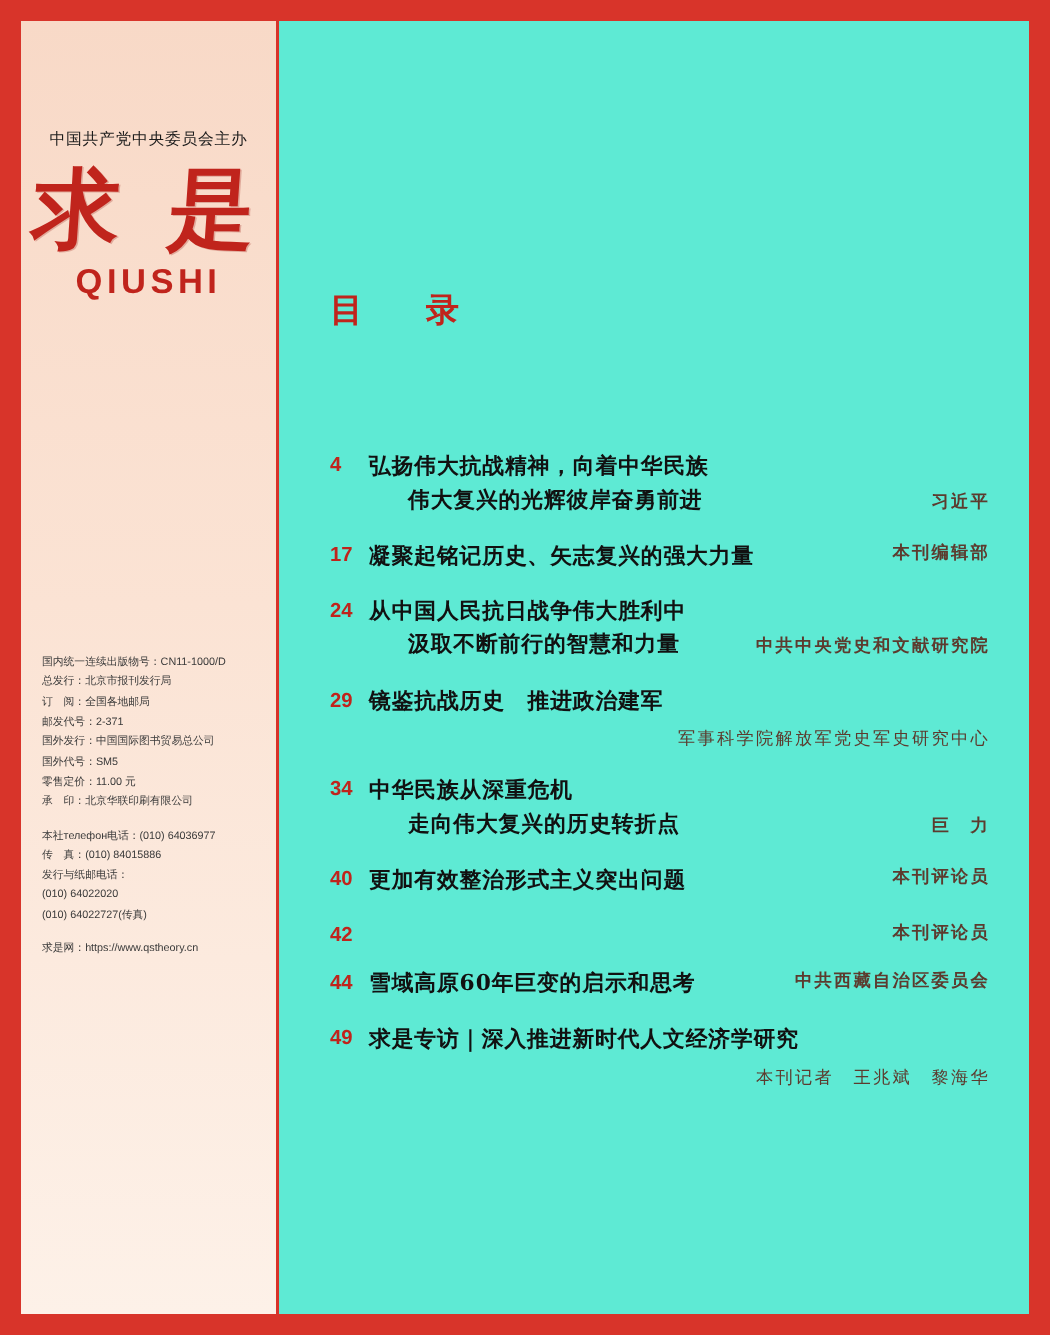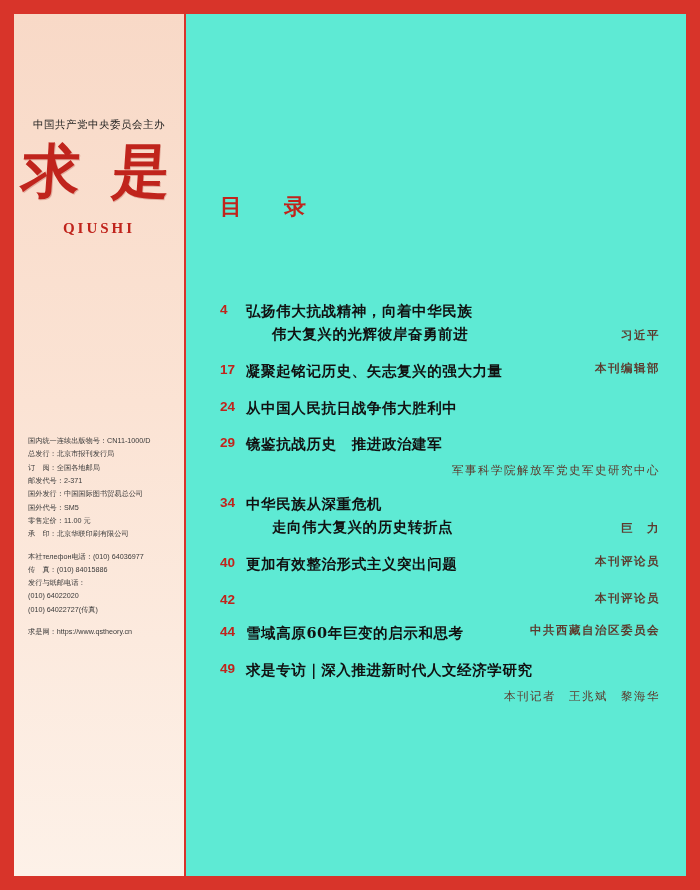--- a/index.html
+++ b/index.html
@@ -18,21 +18,21 @@
   }
   
   .left-panel{
     width:172px;
     background:linear-gradient(180deg,#f8d9c7 0%, #fbe3d4 45%, #fdf1e8 100%);
     position:relative;
     border-right:2px solid #d8342a;
     box-sizing:border-box;
   }
   .masthead{
-    padding-top:104px;
+    padding-top:72px;
     text-align:center;
   }
   .sponsor{
     font-size:10.5px;
     color:#1b1b1b;
     letter-spacing:.5px;
     white-space:nowrap;
     font-family:"Liberation Sans", sans-serif;
   }
   .logo-cn{
@@ -40,26 +40,26 @@
     font-size:58px;
     font-weight:700;
     color:#c0241c;
     letter-spacing:6px;
     line-height:1;
     font-family:"DejaVu Serif", serif;
     transform:skewX(-4deg);
     text-shadow:1px 1px 0 rgba(150,20,10,.25);
   }
   .logo-en{
-    margin-top:20px;
-    font-size:15px;
+    margin-top:6px;
+    font-size:23px;
     font-weight:700;
     color:#c0241c;
     letter-spacing:3px;
-    font-family:Liberation Serif, serif;
+    font-family:Liberation Sans, sans-serif;
   }
   .issue-box{
     margin:16px auto 0;
     width:132px;
     border:1px solid #c0241c;
     padding:4px 4px 5px;
     box-sizing:border-box;
     display:flex;
     align-items:center;
     justify-content:center;
@@ -225,20 +225,24 @@
             <span class="txt">凝聚起铭记历史、矢志复兴的强大力量</span>
             <span class="author author-right">本刊编辑部</span>
           </div>
         </div>
       </div>
 
       <div class="entry">
         <div class="pg">24</div>
         <div class="body">
           <div class="line1">从中国人民抗日战争伟大胜利中</div>
+          <div class="line2">
+            <span class="txt">汲取不断前行的智慧和力量</span>
+            <span class="author author-right">中共中央党史和文献研究院</span>
+          </div>
         </div>
       </div>
 
       <div class="entry">
         <div class="pg">29</div>
         <div class="body">
           <div class="line1">镜鉴抗战历史　推进政治建军</div>
           <div class="author-block">
             <span class="author">军事科学院解放军党史军史研究中心</span>
           </div>

